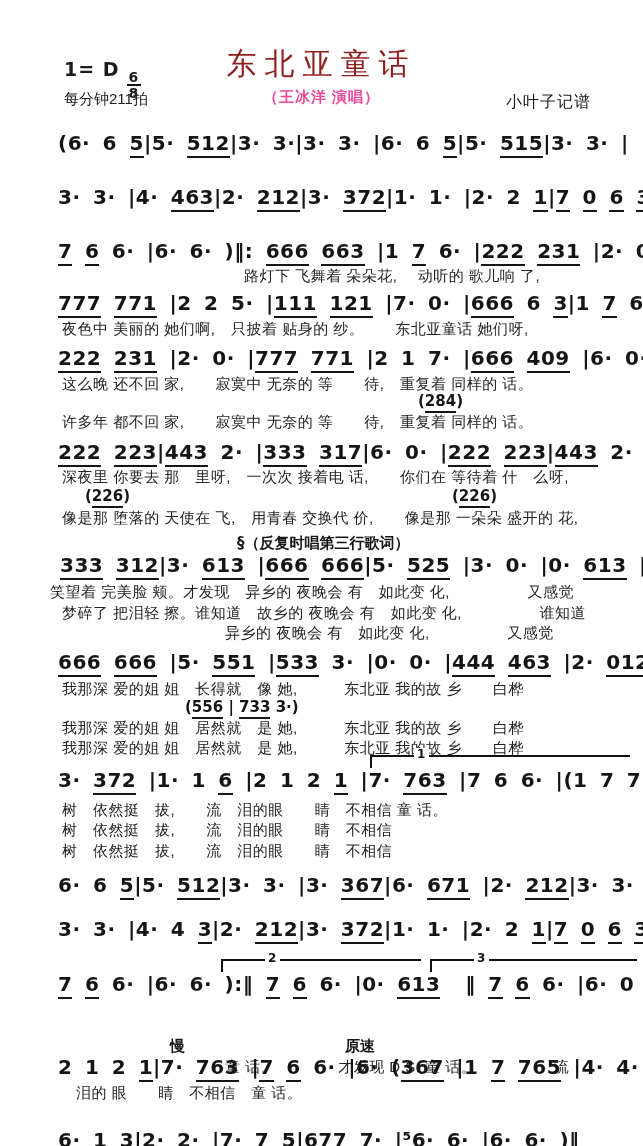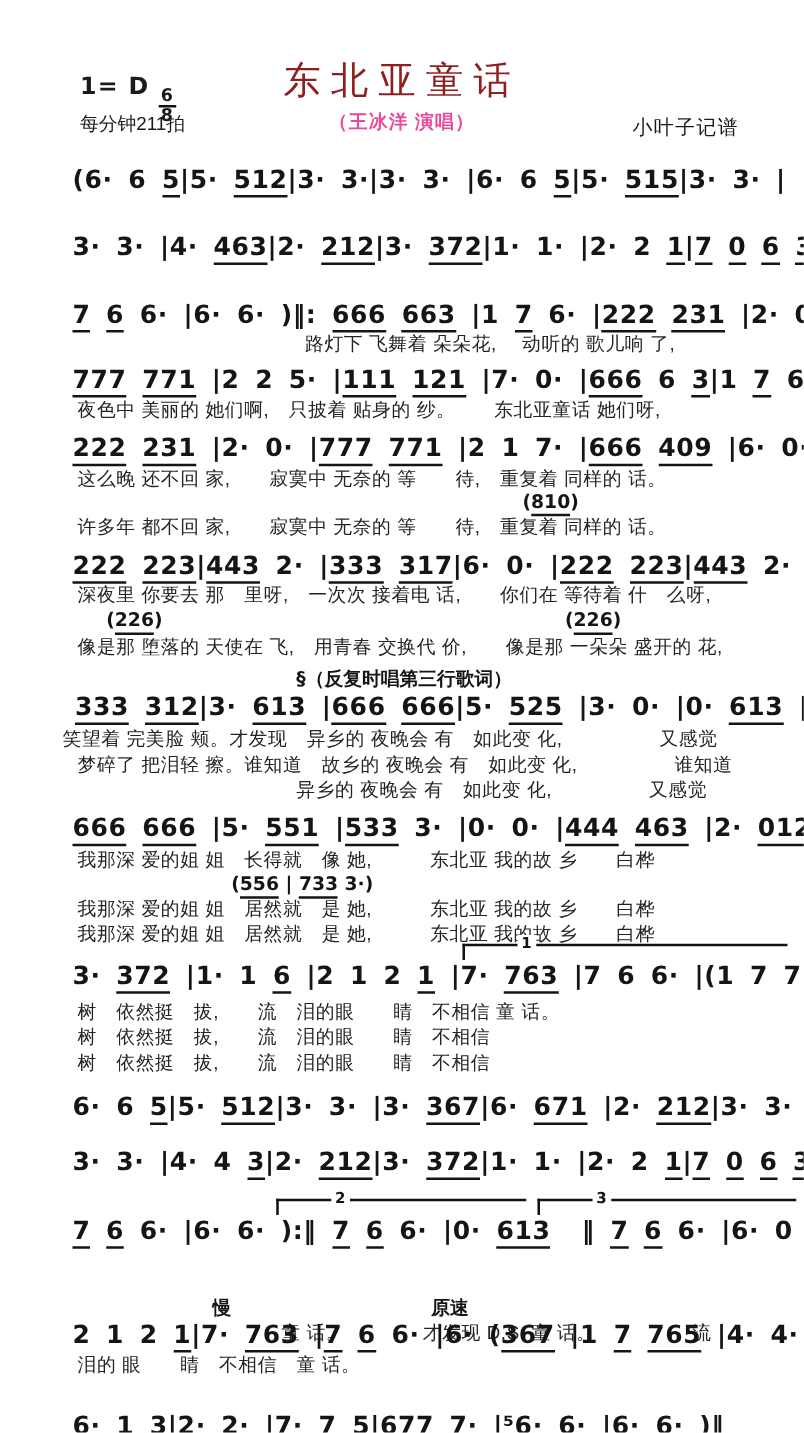--- a/index.html
+++ b/index.html
@@ -50,41 +50,41 @@
 
 <div id="score">
     <div class="line music" style="top: 132px; left: 58px;">(6· 6 <span class="bm">5</span>|5· <span class="bm">512</span>|3· 3·|3· 3· |6· 6 <span class="bm">5</span>|5· <span class="bm">515</span>|3· 3· |</div>
     <div class="line music" style="top: 186px; left: 58px;">3· 3· |4· <span class="bm">463</span>|2· <span class="bm">212</span>|3· <span class="bm">372</span>|1· 1· |2· 2 <span class="bm">1</span>|<span class="bm">7</span> <span class="bm">0</span> <span class="bm">6</span> <span class="bm">3</span>|</div>
     <div class="line music" style="top: 240px; left: 58px;"><span class="bm">7</span> <span class="bm">6</span> 6· |6· 6· )‖: <span class="bm">666</span> <span class="bm">663</span> |1 <span class="bm">7</span> 6· |<span class="bm">222</span> <span class="bm">231</span> |2· 0· |</div>
     <div class="line lyric" style="top: 267px; left: 228px; margin-left: 16px;">路灯下 飞舞着 朵朵花,　 动听的 歌儿响 了,</div>
     <div class="line music" style="top: 292px; left: 58px;"><span class="bm">777</span> <span class="bm">771</span> |2 2 5· |<span class="bm">111</span> <span class="bm">121</span> |7· 0· |<span class="bm">666</span> 6 <span class="bm">3</span>|1 <span class="bm">7</span> 6· |</div>
     <div class="line lyric" style="top: 320px; left: 62px;">夜色中 美丽的 她们啊,　只披着 贴身的 纱。　　东北亚童话 她们呀,</div>
     <div class="line music" style="top: 347px; left: 58px;"><span class="bm">222</span> <span class="bm">231</span> |2· 0· |<span class="bm">777</span> <span class="bm">771</span> |2 1 7· |<span class="bm">666</span> <span class="bm">409</span> |6· 0· |</div>
     <div class="line lyric" style="top: 375px; left: 62px;">这么晚 还不回 家,　　寂寞中 无奈的 等　　待,　重复着 同样的 话。</div>
-    <div class="line annotation" style="top: 393px; left: 418px;">(<span class="bm">810</span>)</div>
+    <div class="line annotation" style="top: 393px; left: 418px;">(<span class="bm">284</span>)</div>
     <div class="line lyric" style="top: 413px; left: 62px;">许多年 都不回 家,　　寂寞中 无奈的 等　　待,　重复着 同样的 话。</div>
     <div class="line music" style="top: 441px; left: 58px;"><span class="bm">222</span> <span class="bm">223</span>|<span class="bm">443</span> 2· |<span class="bm">333</span> <span class="bm">317</span>|6· 0· |<span class="bm">222</span> <span class="bm">223</span>|<span class="bm">443</span> 2· |</div>
     <div class="line lyric" style="top: 468px; left: 62px;">深夜里 你要去 那　里呀,　一次次 接着电 话,　　你们在 等待着 什　么呀,</div>
     <div class="line pair" style="top: 488px;"><span class="ann" style="left: 85px;">(<span class="bm">226</span>)</span><span class="ann" style="left: 452px;">(<span class="bm">226</span>)</span></div>
     <div class="line lyric" style="top: 509px; left: 62px;">像是那 堕落的 天使在 飞,　用青春 交换代 价,　　像是那 一朵朵 盛开的 花,</div>
     <div class="line annotation" style="top: 535px; left: 237px;">§（反复时唱第三行歌词）</div>
     <div class="line music" style="top: 554px; left: 60px;"><span class="bm">333</span> <span class="bm">312</span>|3· <span class="bm">613</span> |<span class="bm">666</span> <span class="bm">666</span>|5· <span class="bm">525</span> |3· 0· |0· <span class="bm">613</span> |</div>
     <div class="line lyric" style="top: 583px; left: 50px;">笑望着 完美脸 颊。才发现　异乡的 夜晚会 有　如此变 化,　　　　　又感觉</div>
     <div class="line lyric" style="top: 604px; left: 62px;">梦碎了 把泪轻 擦。谁知道　故乡的 夜晚会 有　如此变 化,　　　　　谁知道</div>
-    <div class="line lyric" style="top: 624px; left: 237px;">异乡的 夜晚会 有　如此变 化,　　　　　又感觉</div>
+    <div class="line lyric" style="top: 624px; left: 225px;">异乡的 夜晚会 有　如此变 化,　　　　　又感觉</div>
     <div class="line music" style="top: 651px; left: 58px;"><span class="bm">666</span> <span class="bm">666</span> |5· <span class="bm">551</span> |<span class="bm">533</span> 3· |0· 0· |<span class="bm">444</span> <span class="bm">463</span> |2· <span class="bm">012</span> |</div>
     <div class="line lyric" style="top: 680px; left: 62px;">我那深 爱的姐 姐　长得就　像 她,　　　东北亚 我的故 乡　　白桦</div>
     <div class="line annotation" style="top: 699px; left: 185px;">(<span class="bm">556</span> | <span class="bm">733</span> 3·)</div>
     <div class="line lyric" style="top: 719px; left: 62px;">我那深 爱的姐 姐　居然就　是 她,　　　东北亚 我的故 乡　　白桦</div>
     <div class="line lyric" style="top: 739px; left: 62px;">我那深 爱的姐 姐　居然就　是 她,　　　东北亚 我的故 乡　　白桦</div>
     <div class="line music" style="top: 769px; left: 58px;">3· <span class="bm">372</span> |1· 1 <span class="bm">6</span> |2 1 2 <span class="bm">1</span> |7· <span class="bm">763</span> |7 6 6· |(1 7 7 |<span class="volta" style="left: 312px; width: 258px;"><i>1</i></span></div>
     <div class="line lyric" style="top: 801px; left: 62px;">树　依然挺　拔,　　流　泪的眼　　睛　不相信 童 话。</div>
     <div class="line lyric" style="top: 821px; left: 62px;">树　依然挺　拔,　　流　泪的眼　　睛　不相信</div>
     <div class="line lyric" style="top: 842px; left: 62px;">树　依然挺　拔,　　流　泪的眼　　睛　不相信</div>
     <div class="line music" style="top: 874px; left: 58px;">6· 6 <span class="bm">5</span>|5· <span class="bm">512</span>|3· 3· |3· <span class="bm">367</span>|6· <span class="bm">671</span> |2· <span class="bm">212</span>|3· 3· |</div>
     <div class="line music" style="top: 918px; left: 58px;">3· 3· |4· 4 <span class="bm">3</span>|2· <span class="bm">212</span>|3· <span class="bm">372</span>|1· 1· |2· 2 <span class="bm">1</span>|<span class="bm">7</span> <span class="bm">0</span> <span class="bm">6</span> <span class="bm">3</span>|</div>
     <div class="line music" style="top: 973px; left: 58px;"><span class="bm">7</span> <span class="bm">6</span> 6· |6· 6· ):‖ <span class="bm">7</span> <span class="bm">6</span> 6· |0· <span class="bm">613</span>  ‖ <span class="bm">7</span> <span class="bm">6</span> 6· |6· 0 |<span class="volta" style="left: 163px; width: 198px;"><i>2</i></span><span class="volta" style="left: 372px; width: 205px;"><i>3</i></span></div>
     <div class="line lyric" style="top: 1058px; left: 225px;">童 话。　　　　才发现 D.S. 童 话。　　　　　流</div>
     <div class="line pair" style="top: 1038px;"><span class="ann" style="left: 170px;">慢</span><span class="ann" style="left: 345px;">原速</span></div>
     <div class="line music" style="top: 1056px; left: 58px;">2 1 2 <span class="bm">1</span>|7· <span class="bm">763</span> |<span class="bm">7</span> <span class="bm">6</span> 6· |6· (<span class="bm">367</span> |1 <span class="bm">7</span> <span class="bm">765</span> |4· 4· |</div>
-    <div class="line lyric" style="top: 1084px; left: 62px;">泪的 眼　　睛　不相信　童 话。</div>
+    <div class="line lyric" style="top: 1084px; left: 76px;">泪的 眼　　睛　不相信　童 话。</div>
     <div class="line music" style="top: 1129px; left: 58px;">6· 1 <span class="bm">3</span>|2· 2· |7· 7 <span class="bm">5</span>|<span class="bm">677</span> 7· |⁵6· 6· |6· 6· )‖</div>
   </div>
 
 </body></html>

